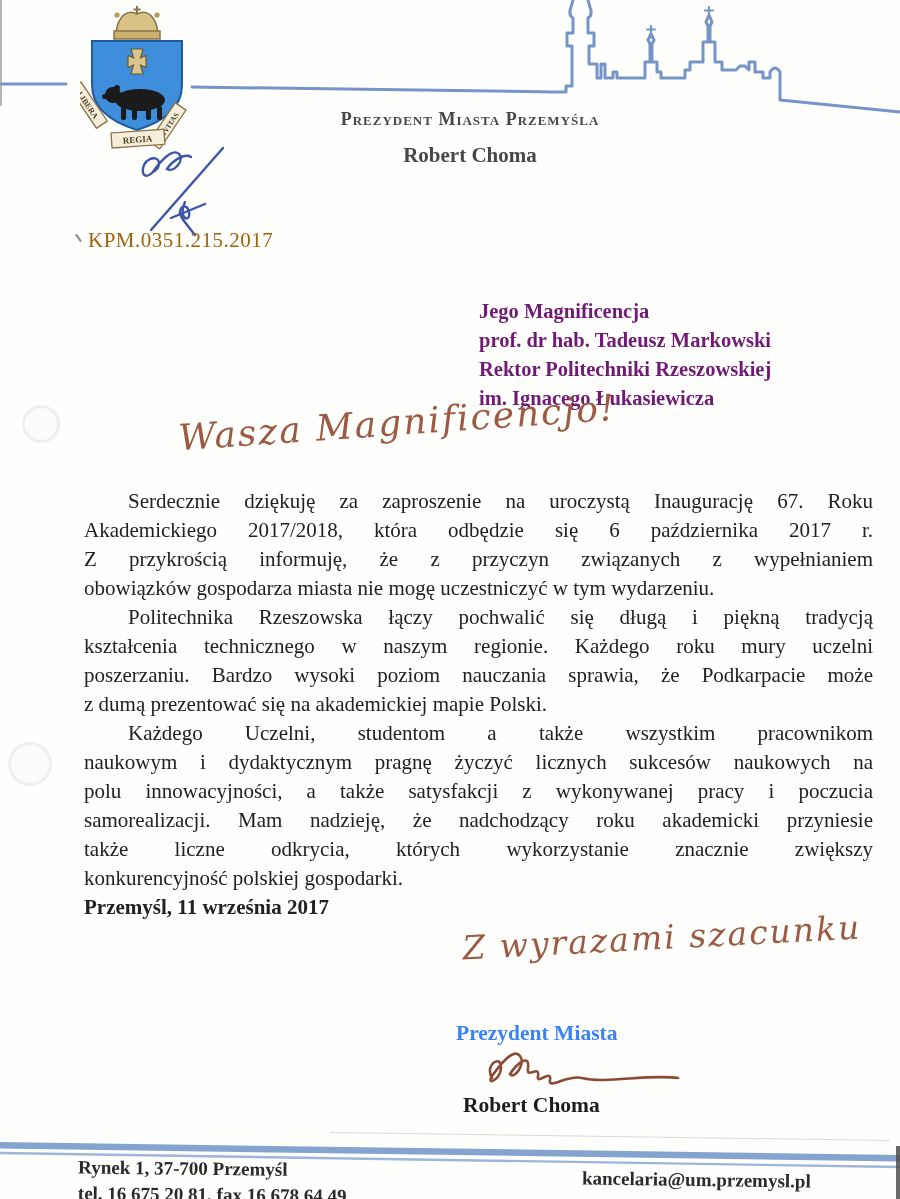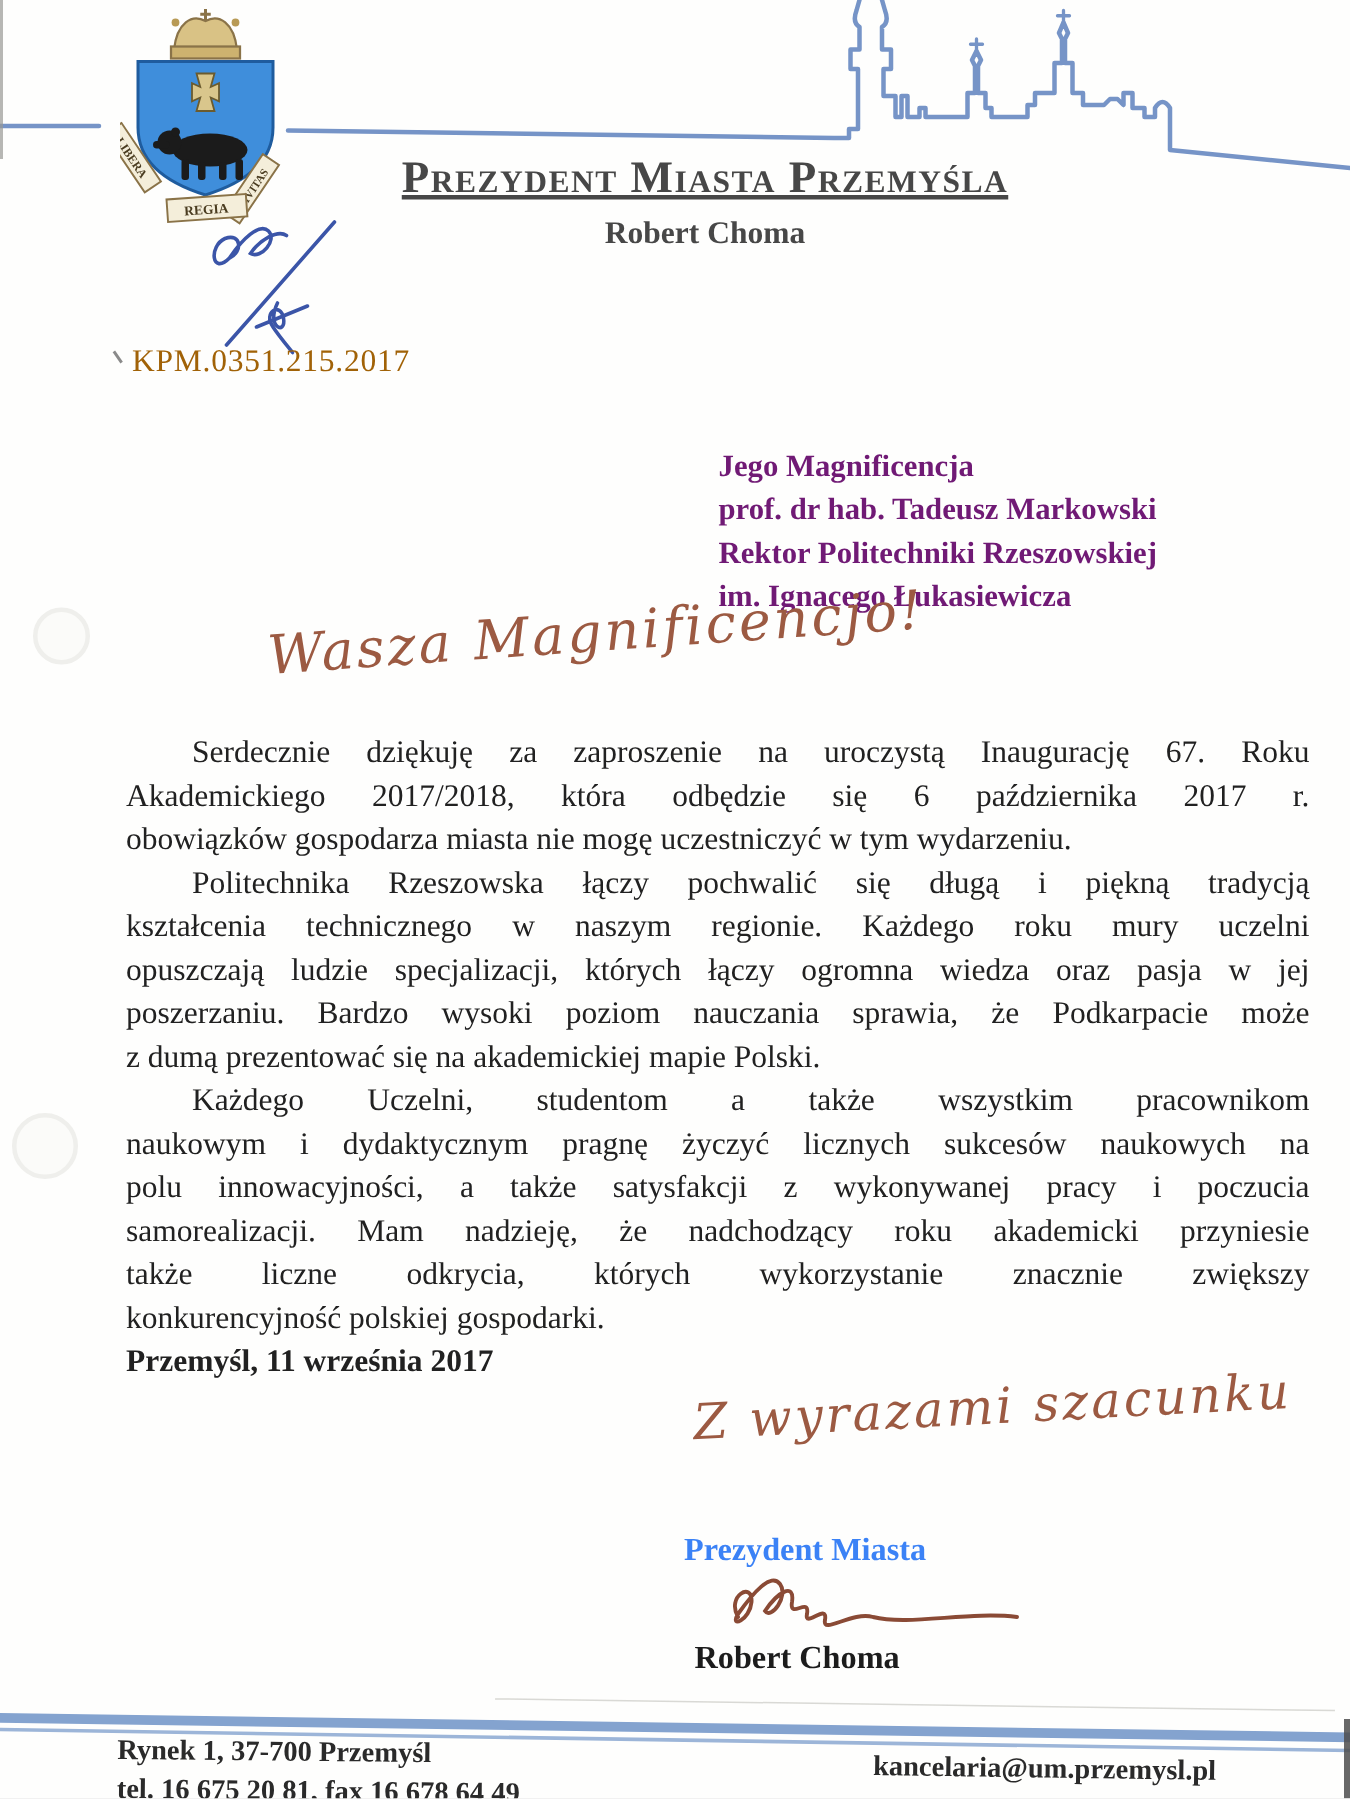--- a/index.html
+++ b/index.html
@@ -6,22 +6,22 @@
   .page{
     position:relative;width:900px;height:1199px;margin:0 auto;
     background:#fefefd;overflow:hidden;
     font-family:"Liberation Serif", serif;color:#242424;
   }
   
   .skyline{position:absolute;left:0;top:0;width:900px;height:140px;}
   .crest{position:absolute;left:80px;top:2px;width:115px;height:152px;}
   .letterhead{position:absolute;left:120px;top:104px;width:700px;text-align:center;}
   .lh-title{
-    font-variant:small-caps;font-weight:bold;font-size:30px;letter-spacing:1px;
-    color:#474747;line-height:30px;text-decoration:underline;
+    font-variant:small-caps;font-weight:bold;font-size:18px;letter-spacing:1px;
+    color:#474747;line-height:30px;
   }
   .lh-name{font-weight:bold;font-size:21px;color:#474747;margin-top:9px;}
   .paraph{position:absolute;left:133px;top:138px;width:110px;height:105px;}
   .tick{position:absolute;left:74px;top:237px;width:9px;height:2px;background:#8a8a8a;transform:rotate(55deg);}
   .refnum{position:absolute;left:88px;top:228px;font-size:21px;color:#a16207;letter-spacing:.5px;}
   
   .recipient{position:absolute;left:479px;top:297px;font-weight:bold;font-size:20.5px;line-height:29px;color:#701a75;}
   
   .hand{font-family:"DejaVu Serif", serif;font-style:italic;color:#9c5a42;}
   .greeting{position:absolute;left:178px;top:402px;font-size:36px;letter-spacing:2px;transform:rotate(-4deg);}
@@ -122,25 +122,25 @@
     <div>prof. dr hab. Tadeusz Markowski</div>
     <div>Rektor Politechniki Rzeszowskiej</div>
     <div>im. Ignacego Łukasiewicza</div>
   </div>
 
   <div class="hand greeting">Wasza Magnificencjo!</div>
 
   <div class="body">
     <div class="jline indent">Serdecznie dziękuję za zaproszenie na uroczystą Inaugurację 67. Roku</div>
     <div class="jline">Akademickiego 2017/2018, która odbędzie się 6 października 2017 r.</div>
+    <div class="jline">Z przykrością informuję, że z przyczyn związanych z wypełnianiem</div>
     <div class="jlast">obowiązków gospodarza miasta nie mogę uczestniczyć w tym wydarzeniu.</div>
 
     <div class="jline indent">Politechnika Rzeszowska łączy pochwalić się długą i piękną tradycją</div>
     <div class="jline">kształcenia technicznego w naszym regionie. Każdego roku mury uczelni</div>
-    <div class="jline">opuszczają ludzie specjalizacji, których łączy ogromna wiedza oraz pasja w jej</div>
     <div class="jline">poszerzaniu. Bardzo wysoki poziom nauczania sprawia, że Podkarpacie może</div>
     <div class="jlast">z dumą prezentować się na akademickiej mapie Polski.</div>
 
     <div class="jline indent">Każdego Uczelni, studentom a także wszystkim pracownikom</div>
     <div class="jline">naukowym i dydaktycznym pragnę życzyć licznych sukcesów naukowych na</div>
     <div class="jline">polu innowacyjności, a także satysfakcji z wykonywanej pracy i poczucia</div>
     <div class="jline">samorealizacji. Mam nadzieję, że nadchodzący roku akademicki przyniesie</div>
     <div class="jline">także liczne odkrycia, których wykorzystanie znacznie zwiększy</div>
     <div class="jlast">konkurencyjność polskiej gospodarki.</div>
 

